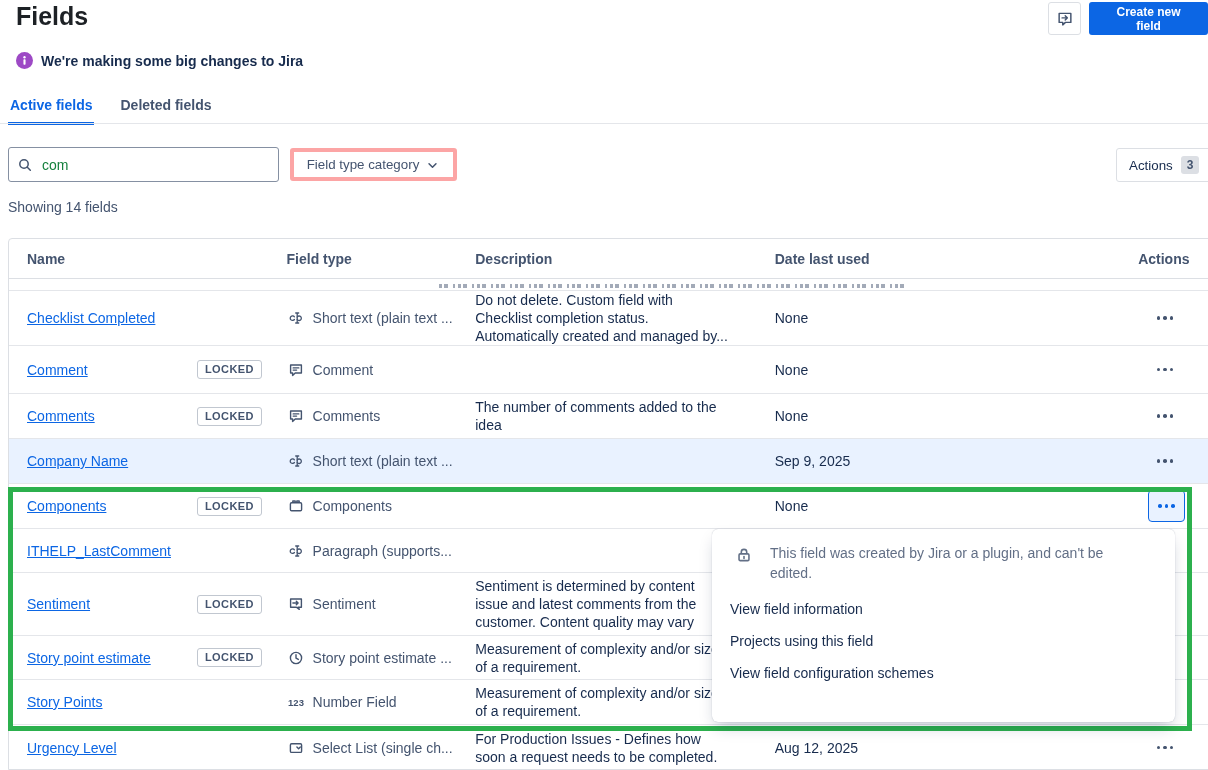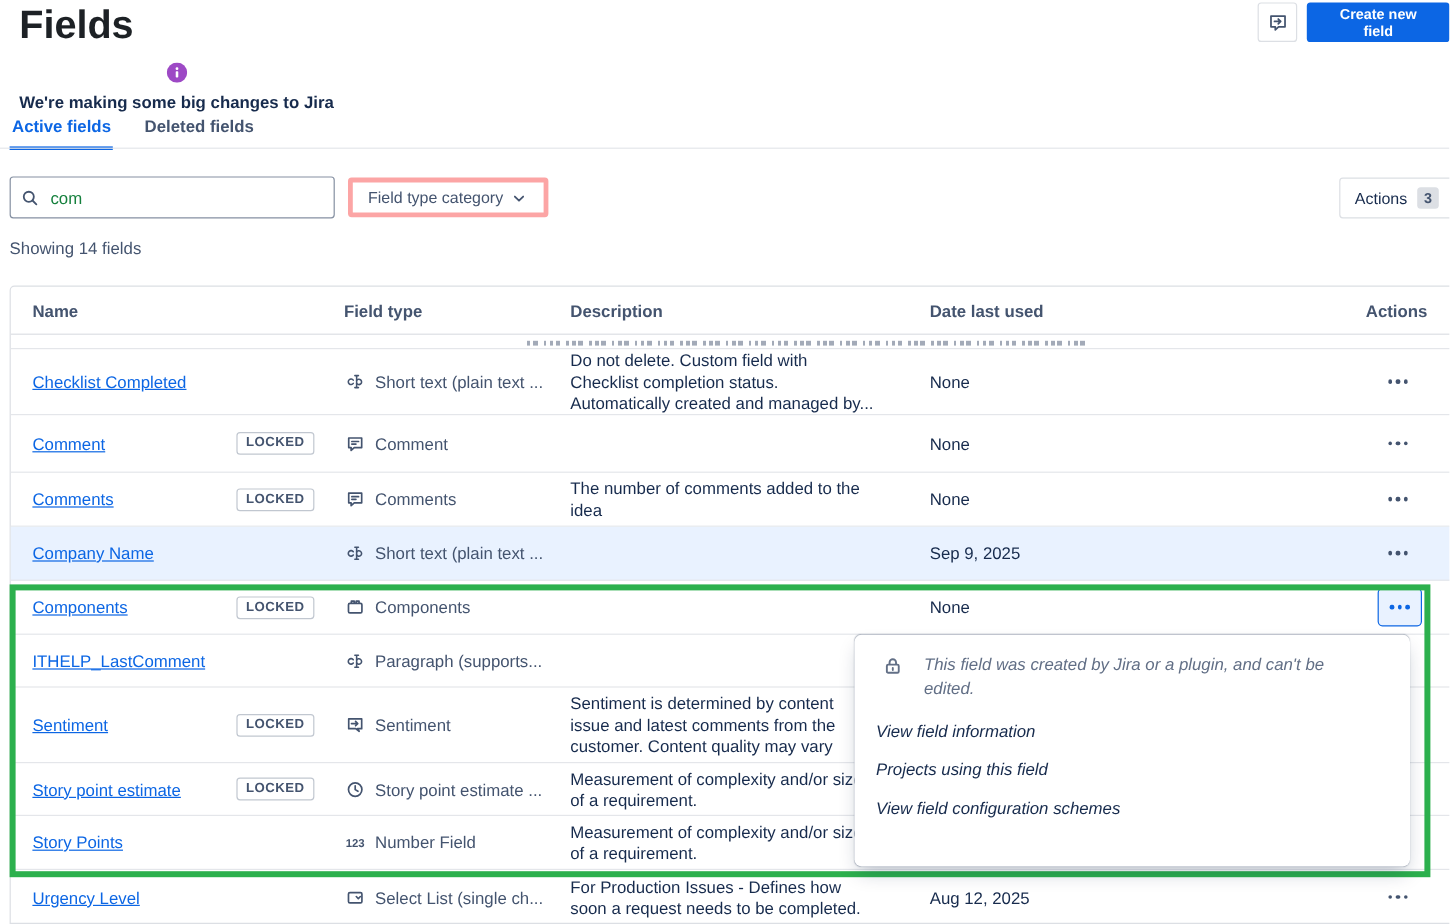--- a/index.html
+++ b/index.html
@@ -5,27 +5,27 @@
   * { box-sizing: border-box; margin: 0; padding: 0; }
   html,body { background:#fff; }
   #app {
     position: relative; width: 1208px; height: 770px; overflow: hidden;
     background: #fff; color: #172B4D;
     font-family: "Liberation Sans", sans-serif; font-size: 14px;
   }
   a { text-decoration: underline; }
 
   
-  .page-title { position:absolute; left:16px; top:2px; font-size:33px; font-weight:700; color:#1D2125; }
+  .page-title { position:absolute; left:16px; top:2px; font-size:25px; font-weight:700; color:#1D2125; }
   .hdr-btn { position:absolute; top:2px; height:33px; display:flex; align-items:center; justify-content:center; border-radius:3px; cursor:pointer; }
   .feedback-btn { left:1048px; width:33px; background:#fff; border:1px solid #DCDFE4; color:#44546F; }
   .create-btn { left:1089px; padding:0 14px; background:#0C66E4; border:none; color:#fff; font-weight:700; font-size:12px; font-family:"Liberation Sans",sans-serif; }
 
   
-  .banner { position:absolute; left:16px; top:52px; display:flex; align-items:center; gap:8px;flex-direction:column; }
+  .banner { position:absolute; left:16px; top:52px; display:flex; align-items:center; gap:8px; }
   .banner .bicon { width:17px; height:17px; display:inline-flex; }
   .banner .btext { font-weight:700; color:#172B4D; }
 
   
   .tabs { position:absolute; left:8px; top:97px; display:flex; gap:24px; }
   .tab { padding:0 2px 9px 2px; font-weight:600; color:#44546F; cursor:pointer; }
   .tab.active { color:#0C66E4; border-bottom:3px solid #0C66E4; }
   .tabs-divider { position:absolute; left:0; top:123px; width:1208px; height:1px; background:#E4E6EA; }
 
   
@@ -71,21 +71,21 @@
   .dots { background:none; border:none; display:flex; align-items:center; justify-content:center; gap:3px; width:34px; height:26px; margin-left:10px; cursor:pointer; border-radius:4px; }
   .dots .dot { width:3.5px; height:3.5px; border-radius:50%; background:#44546F; }
   .dots.active { width:37px; height:32px; background:#E9F2FF; border:1.5px solid #0C66E4; }
   .dots.active .dot { background:#0C66E4; }
 
   
   .annotation-box { position:absolute; left:8px; top:487px; width:1184px; height:244px; border:5px solid #2CB04D; z-index:40; pointer-events:none; }
 
   
   .popup { position:absolute; left:712px; top:529px; width:463px; height:193px; background:#fff; border-radius:6px; z-index:50;
-     box-shadow: 0 0 1px rgba(9,30,66,.31), 0 8px 16px -4px rgba(9,30,66,.25); padding-bottom:17px;font-style:italic; }
+     box-shadow: 0 0 1px rgba(9,30,66,.31), 0 8px 16px -4px rgba(9,30,66,.25); padding-bottom:17px; }
   .pnotice { display:flex; padding:14px 24px 10px 23px; gap:17px; }
   .pnotice .licon { width:18px; height:18px; color:#626F86; flex:none; margin-top:3px; display:inline-flex; }
   .pnotice .ptext { color:#626F86; line-height:20px; width:372px; }
   .mitem { display:flex; align-items:center; justify-content:space-between; padding:7px 20px 7px 18px; height:32px; color:#172B4D; cursor:pointer; }
   .micon { width:16px; height:16px; color:#44546F; display:inline-flex; }
 </style>
 </head>
 <body>
 
 <div id="app">

